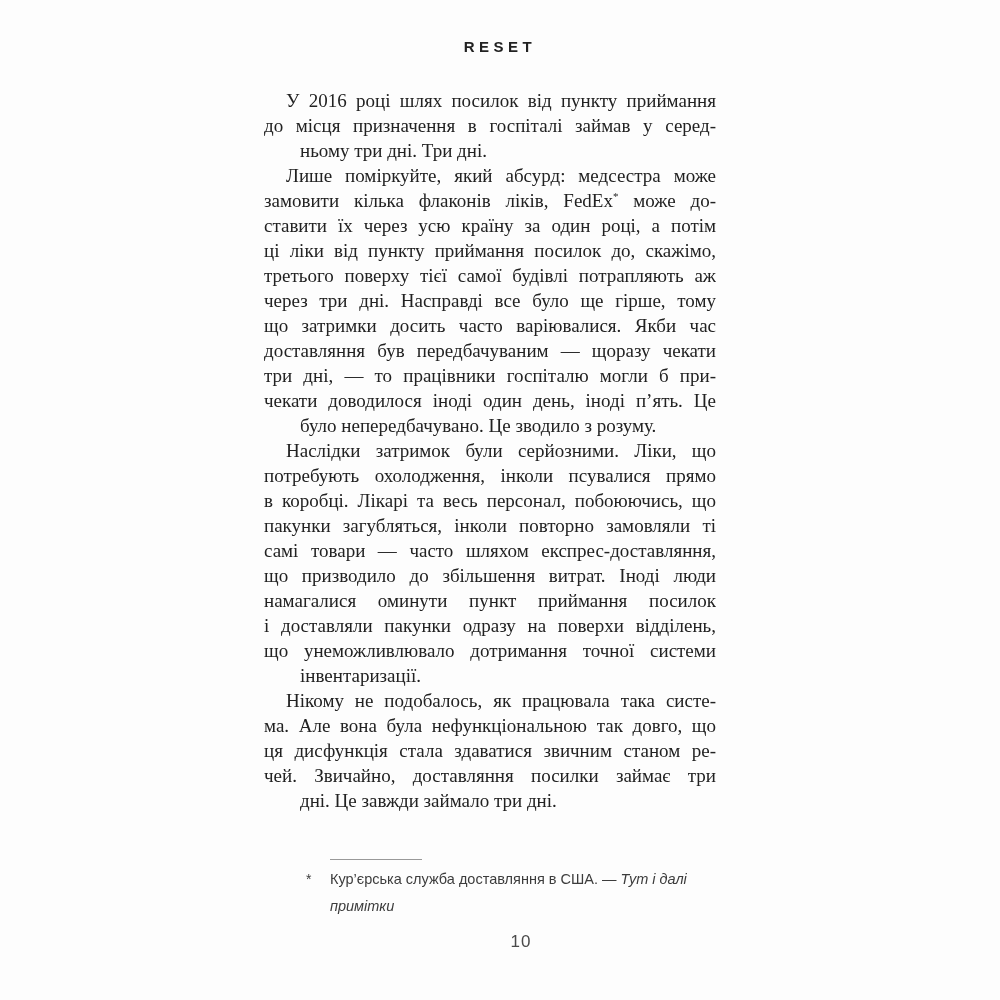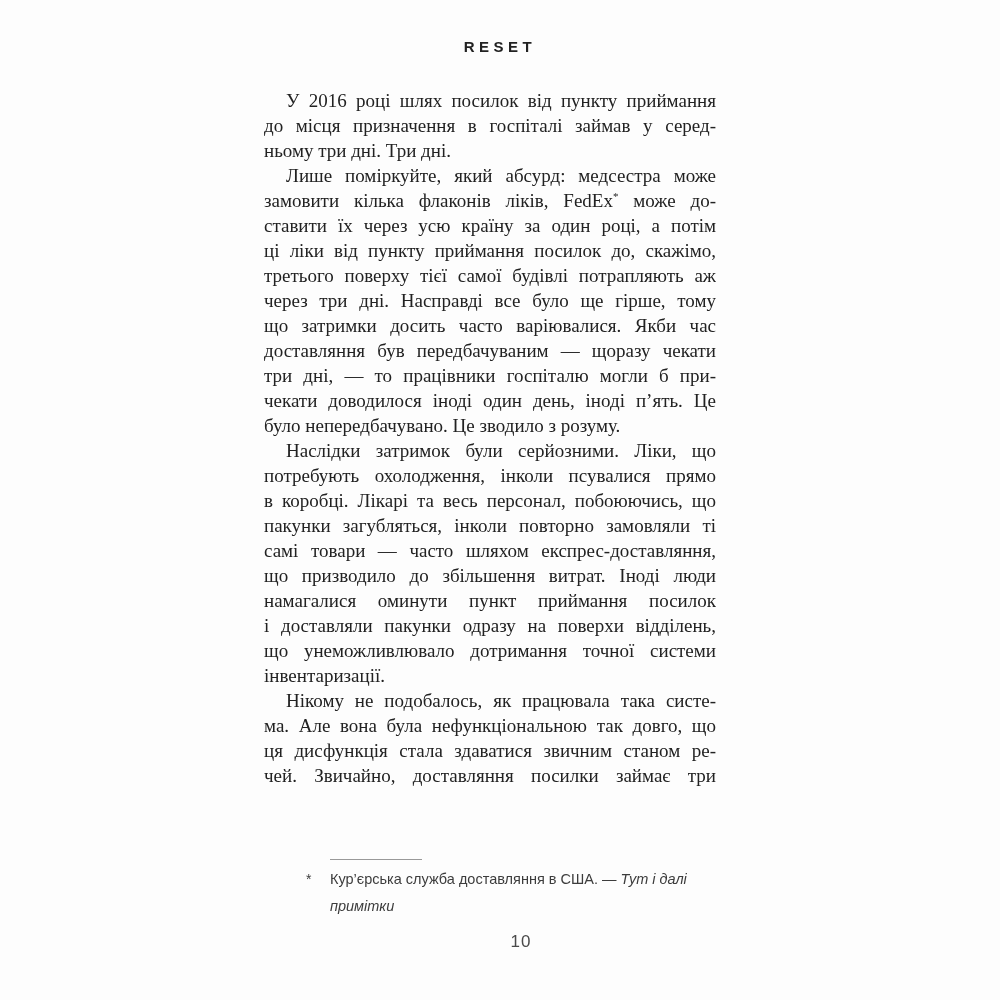--- a/index.html
+++ b/index.html
@@ -28,21 +28,21 @@
   .body-text{
     position:absolute;left:264px;top:88px;width:452px;
     font-family:"Liberation Serif",serif;
     font-size:19px;line-height:25px;
     color:var(--ink);
   }
   .line{
     text-align:justify;
     text-align-last:justify;
   }
-  .line.last{text-align-last:left;}
+  .line.last{text-align-last:left;margin-left:36px;}
   .line.first{text-indent:22px;}
   .line .i{}
   .line sup{
     font-size:11px;line-height:0;vertical-align:super;
   }
   .footnote{
     position:absolute;left:280px;top:851px;width:452px;
     font-family:"Liberation Sans",sans-serif;
     font-size:14.5px;line-height:27px;
     color:var(--fn-ink);
@@ -97,20 +97,21 @@
       <div class="line"><span>самі товари — часто шляхом експрес-доставляння,</span></div>
       <div class="line"><span>що призводило до збільшення витрат. Іноді люди</span></div>
       <div class="line"><span>намагалися оминути пункт приймання посилок</span></div>
       <div class="line"><span>і доставляли пакунки одразу на поверхи відділень,</span></div>
       <div class="line"><span>що унеможливлювало дотримання точної системи</span></div>
       <div class="line last"><span>інвентаризації.</span></div>
       <div class="line first"><span>Нікому не подобалось, як працювала така систе-</span></div>
       <div class="line"><span>ма. Але вона була нефункціональною так довго, що</span></div>
       <div class="line"><span>ця дисфункція стала здаватися звичним станом ре-</span></div>
       <div class="line"><span>чей. </span><span class="i">Звичайно, доставляння посилки займає три</span></div>
+      <div class="line last"><span class="i">дні. Це завжди займало три дні.</span></div>
     </div>
 
   <div class="footnote">
     <div class="fn-rule"></div>
     <div class="fn-body">
       <div class="fn-marker">*</div>
       <div class="fn-lines">
           <div class="fn-line"><span>Кур’єрська служба доставляння в США. — </span><span class="i">Тут і далі примітки</span></div>
         </div>
     </div>

